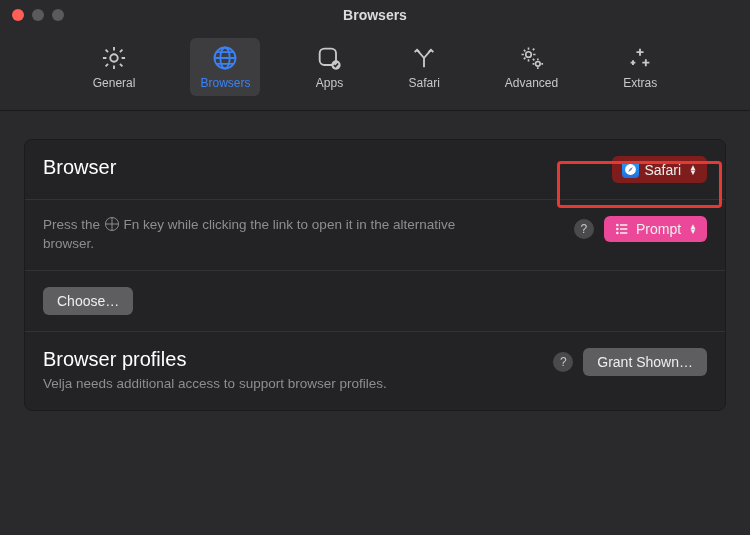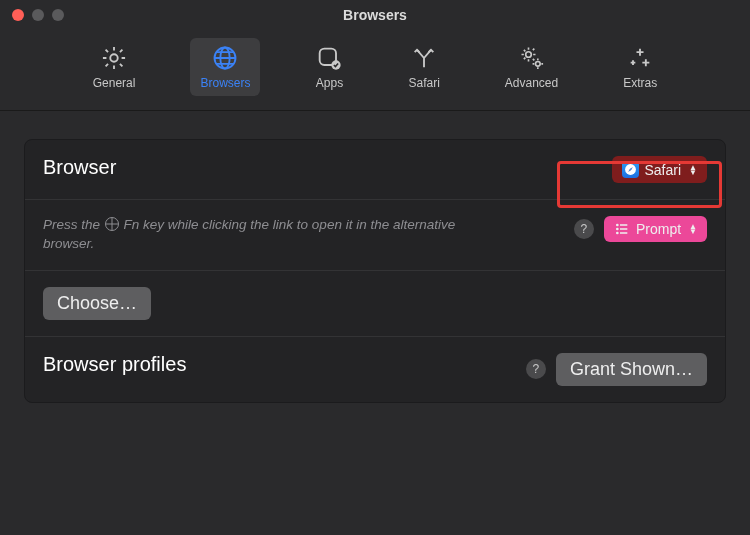--- a/index.html
+++ b/index.html
@@ -92,21 +92,20 @@
     .row-title {
       font-size: 20px;
       color: #ffffff;
       margin-bottom: 4px;
     }
     .row-desc {
       font-size: 13.5px;
       color: #8e8e92;
       line-height: 1.4;
       max-width: 430px;
-      font-style: italic;
     }
     .row-controls {
       display: flex;
       align-items: center;
       gap: 10px;
       flex-shrink: 0;
     }
     .help-badge {
       width: 20px; height: 20px;
       border-radius: 50%;
@@ -137,21 +136,21 @@
       line-height: 5px;
       font-size: 8px;
       margin-left: 2px;
       color: #eee;
     }
     .push-btn {
       background: #5e5e60;
       border: none;
       border-radius: 6px;
       color: #eee;
-      font-size: 18px;
+      font-size: 14px;
       padding: 6px 14px;
       cursor: pointer;
     }
     .safari-ico {
       width: 17px; height: 17px;
       background: linear-gradient(#2aa0f5,#1e6fe0);
       border-radius: 4px;
       display: flex; align-items: center; justify-content: center;
     }
     .safari-ico svg { width: 13px; height: 13px; }
@@ -312,20 +311,21 @@
 
     <div class="row">
       <div class="row-controls">
         <button class="push-btn">Choose…</button>
       </div>
     </div>
 
     <div class="row">
       <div class="row-text">
         <div class="row-title">Browser profiles</div>
+        <div class="row-desc">Velja needs additional access to support browser profiles.</div>
       </div>
       <div class="row-controls">
         <div class="help-badge">?</div>
         <button class="push-btn">Grant Shown…</button>
       </div>
     </div>
 
   </div>
 </div>
 

